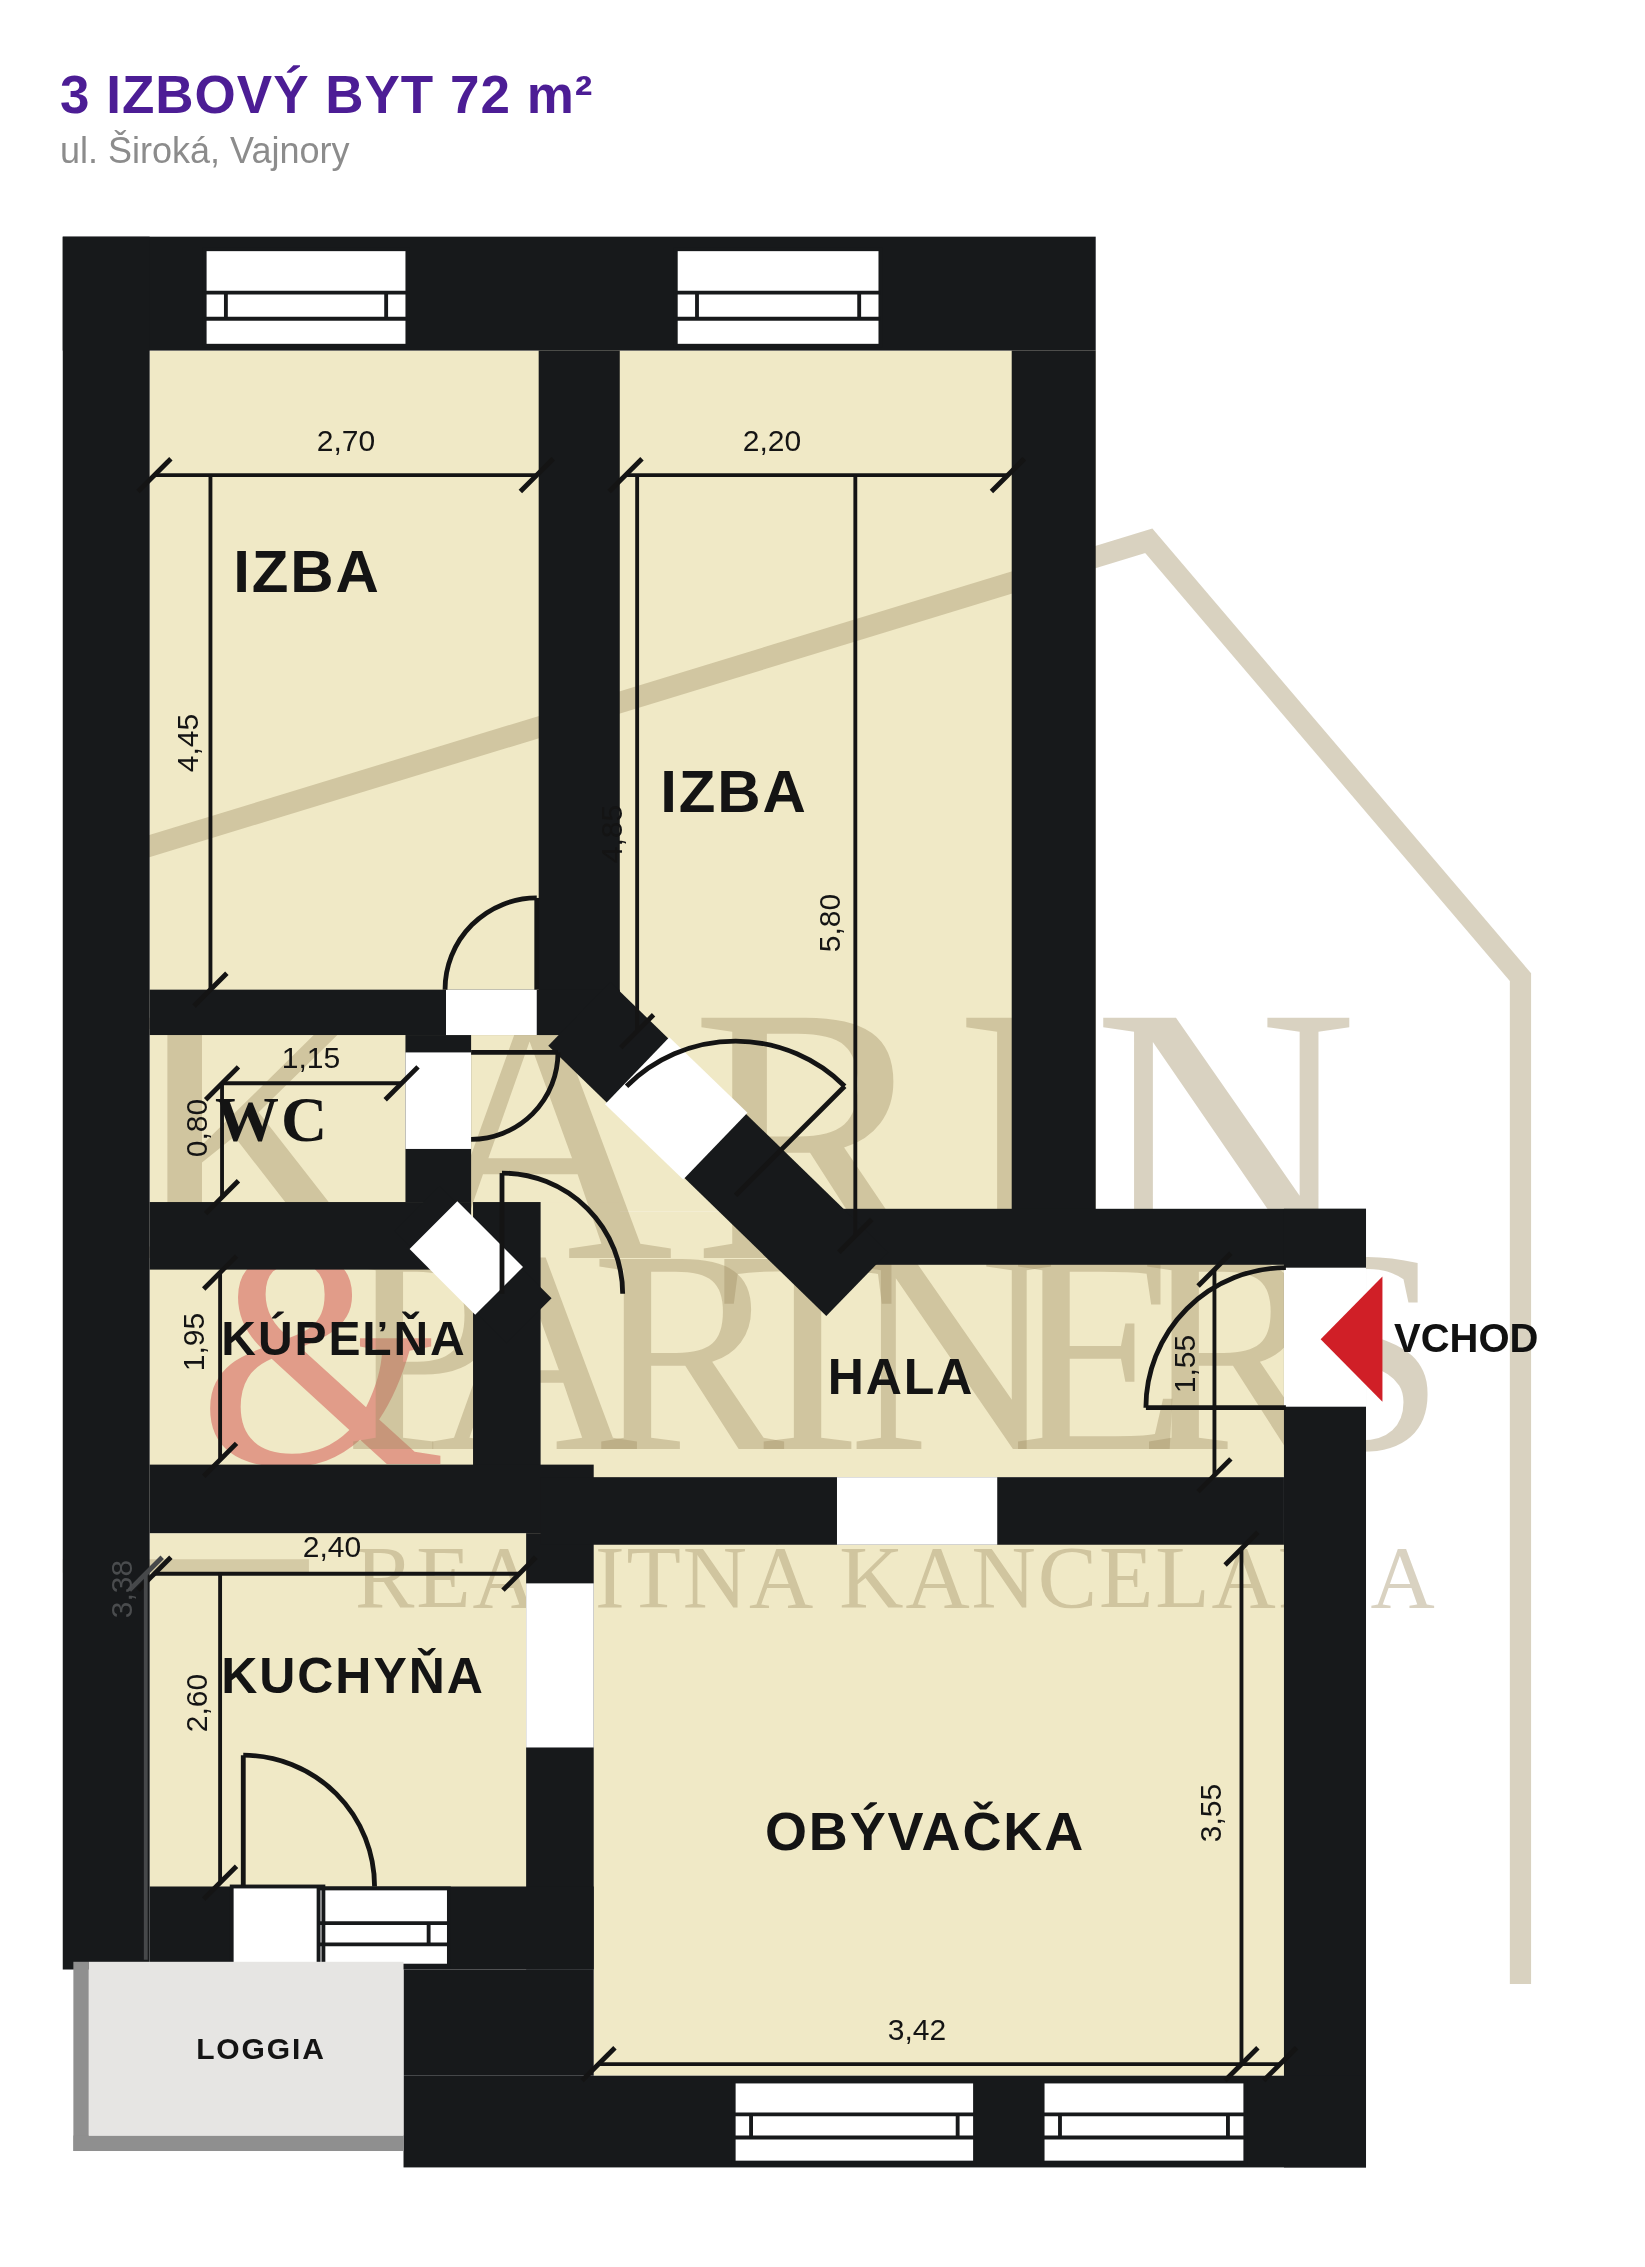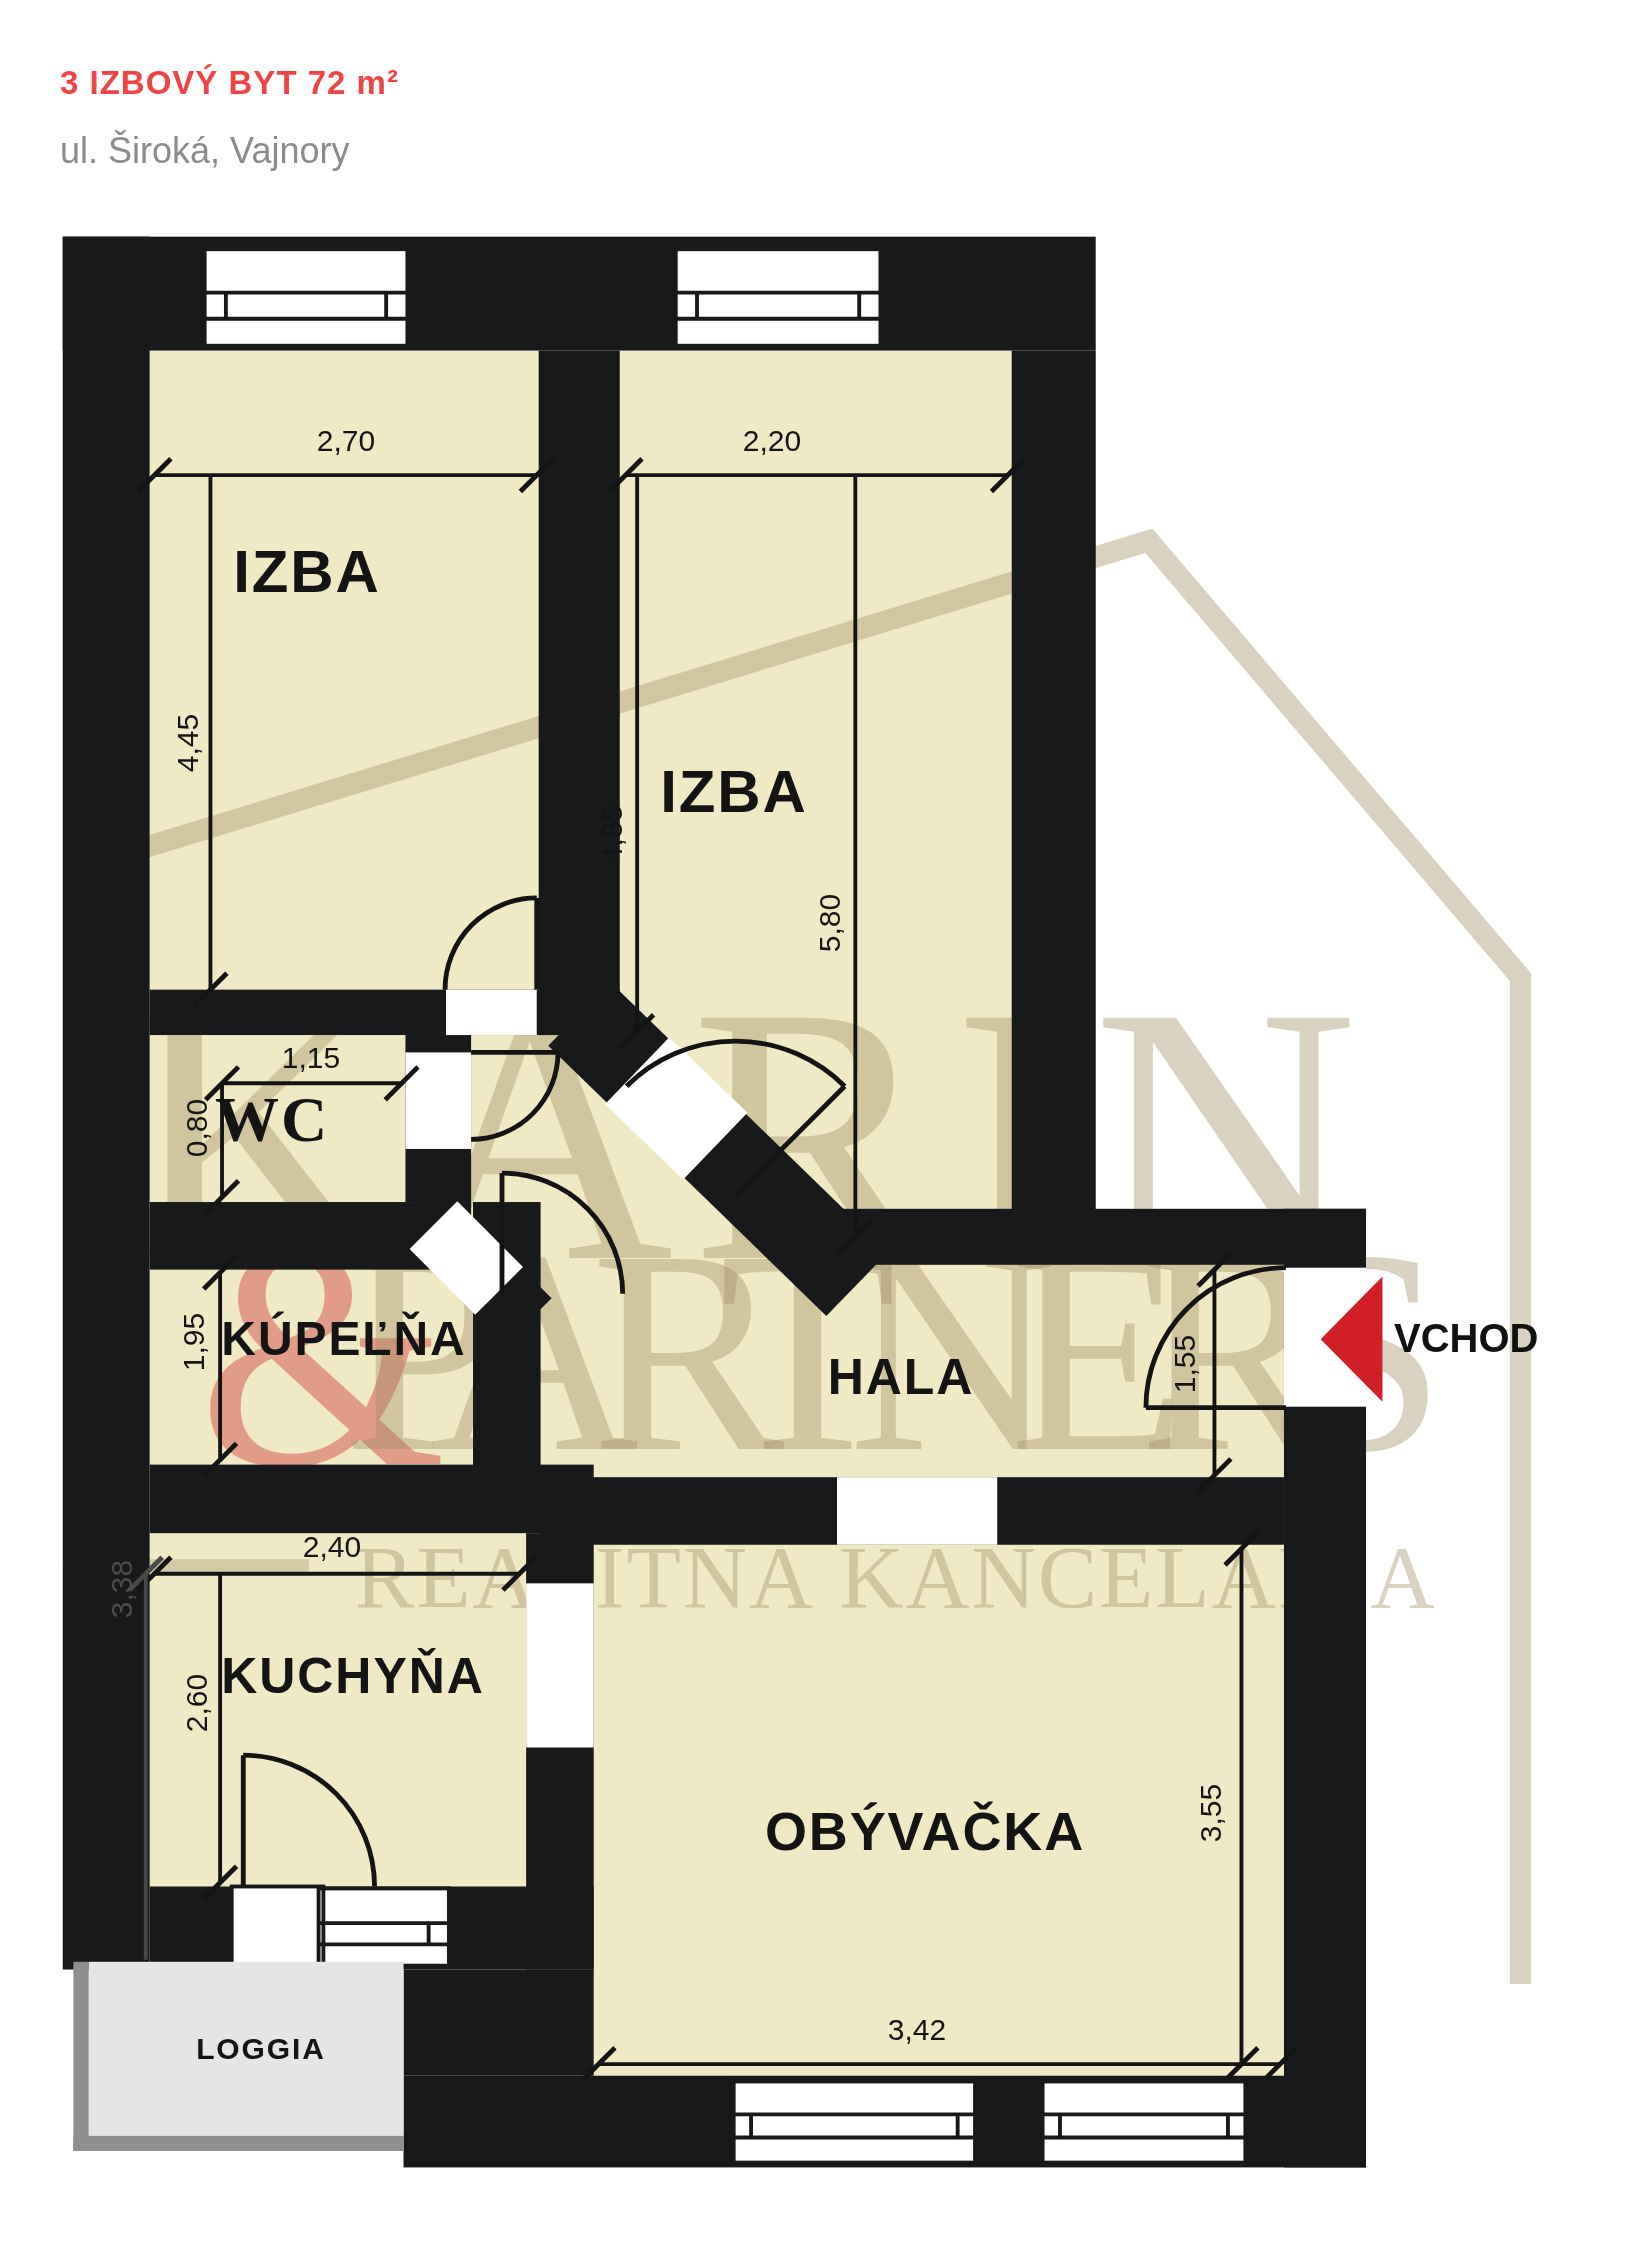--- a/index.html
+++ b/index.html
@@ -3,21 +3,21 @@
 <meta charset="utf-8">
 <style>
   html,body{margin:0;padding:0;background:#fff;}
   #stage{position:relative;width:1645px;height:2267px;background:#ffffff;overflow:hidden;
          font-family:"Liberation Sans", sans-serif;}
   #stage svg{position:absolute;left:0;top:0;}
   .lbl{position:absolute;color:#141414;white-space:nowrap;transform:translate(-50%,-50%);line-height:1;}
   .lbl.rot{transform:translate(-50%,-50%) rotate(-90deg);}
   .room{font-weight:700;letter-spacing:1.9px;}
   .dim{font-size:30px;font-weight:400;}
-  .title{position:absolute;left:60px;top:64px;transform:none;font-size:33px;font-weight:700;color:#ef4444;letter-spacing:1px;}
+  .title{position:absolute;left:60px;top:64px;transform:none;font-size:53px;font-weight:700;color:#4c1d95;letter-spacing:1px;}
   .subtitle{position:absolute;left:60px;top:130px;transform:none;font-size:36px;font-weight:400;color:#8c8c8c;}
   .vchod{position:absolute;left:1394px;top:1338px;transform:translate(0,-50%);font-size:40px;font-weight:700;color:#111;}
   
   #wm{position:absolute;left:0;top:0;width:100%;height:100%;}
   .wm-serif{position:absolute;font-family:"Liberation Serif", serif;line-height:1;color:rgba(160,143,100,0.40);}
   .wm-amp{color:rgba(210,80,75,0.50);}
   .wm-copy{position:absolute;left:1228px;top:2084px;font-size:19.3px;color:rgba(255,255,255,0.10);font-family:"Liberation Sans",sans-serif;}
 </style>
 </head>
 <body>

